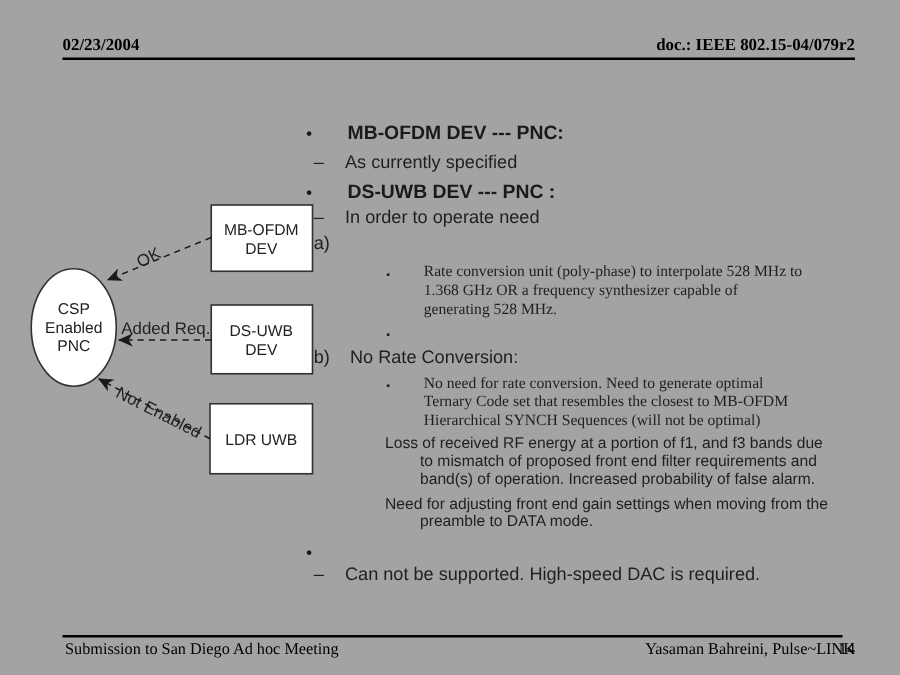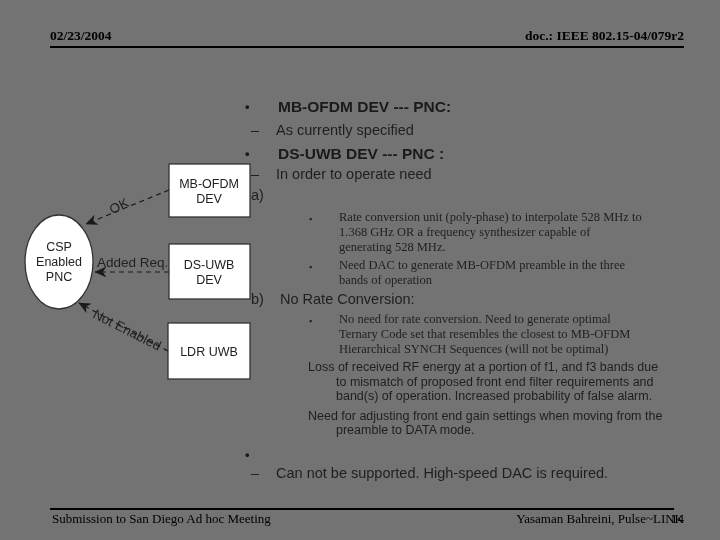--- a/index.html
+++ b/index.html
@@ -1,17 +1,17 @@
 <!DOCTYPE html>
 <html><head>
 <meta charset="utf-8">
 <style>
   html,body { margin:0; padding:0; background:#fff; }
   .slide {
-    position:relative; width:720px; height:540px; background:#737373;
+    position:relative; width:720px; height:540px; background:#a3a3a3;
     font-family:"Liberation Sans", sans-serif; color:#1f1f1f; overflow:hidden;
   }
   
   .hdr { position:absolute; left:50px; right:36px; top:28px; height:18px;
          font-family:"Liberation Serif", serif; font-weight:bold; font-size:13.5px; color:#000; }
   .hdr .date { position:absolute; left:0; top:0; }
   .hdr .doc  { position:absolute; right:0; top:0; }
   .hdr-rule  { position:absolute; left:50px; width:634px; top:46px; height:2px; background:#000; }
   
   .title { position:absolute; left:0; right:0; top:56px; text-align:center;
@@ -109,22 +109,20 @@
       <span class="mk">a)</span>
     </div>
     <div class="item l3" style="margin-top:6px">
       <span class="mk">▪</span>
       <span class="txt">Rate conversion unit (poly-phase) to interpolate 528 MHz to
 1.368 GHz OR a frequency synthesizer capable of
 generating 528 MHz.</span>
     </div>
     <div class="item l3" style="margin-top:3px">
       <span class="mk">▪</span>
-      <span class="txt">Need DAC to generate MB-OFDM preamble in the three
-bands of operation</span>
     </div>
     <div class="item la" style="margin-top:4px">
       <span class="mk">b)</span>
       <span class="txt">No Rate Conversion:</span>
     </div>
     <div class="item l3" style="margin-top:5px">
       <span class="mk">▪</span>
       <span class="txt">No need for rate conversion. Need to generate optimal
 Ternary Code set that resembles the closest to MB-OFDM
 Hierarchical SYNCH Sequences (will not be optimal)</span>

